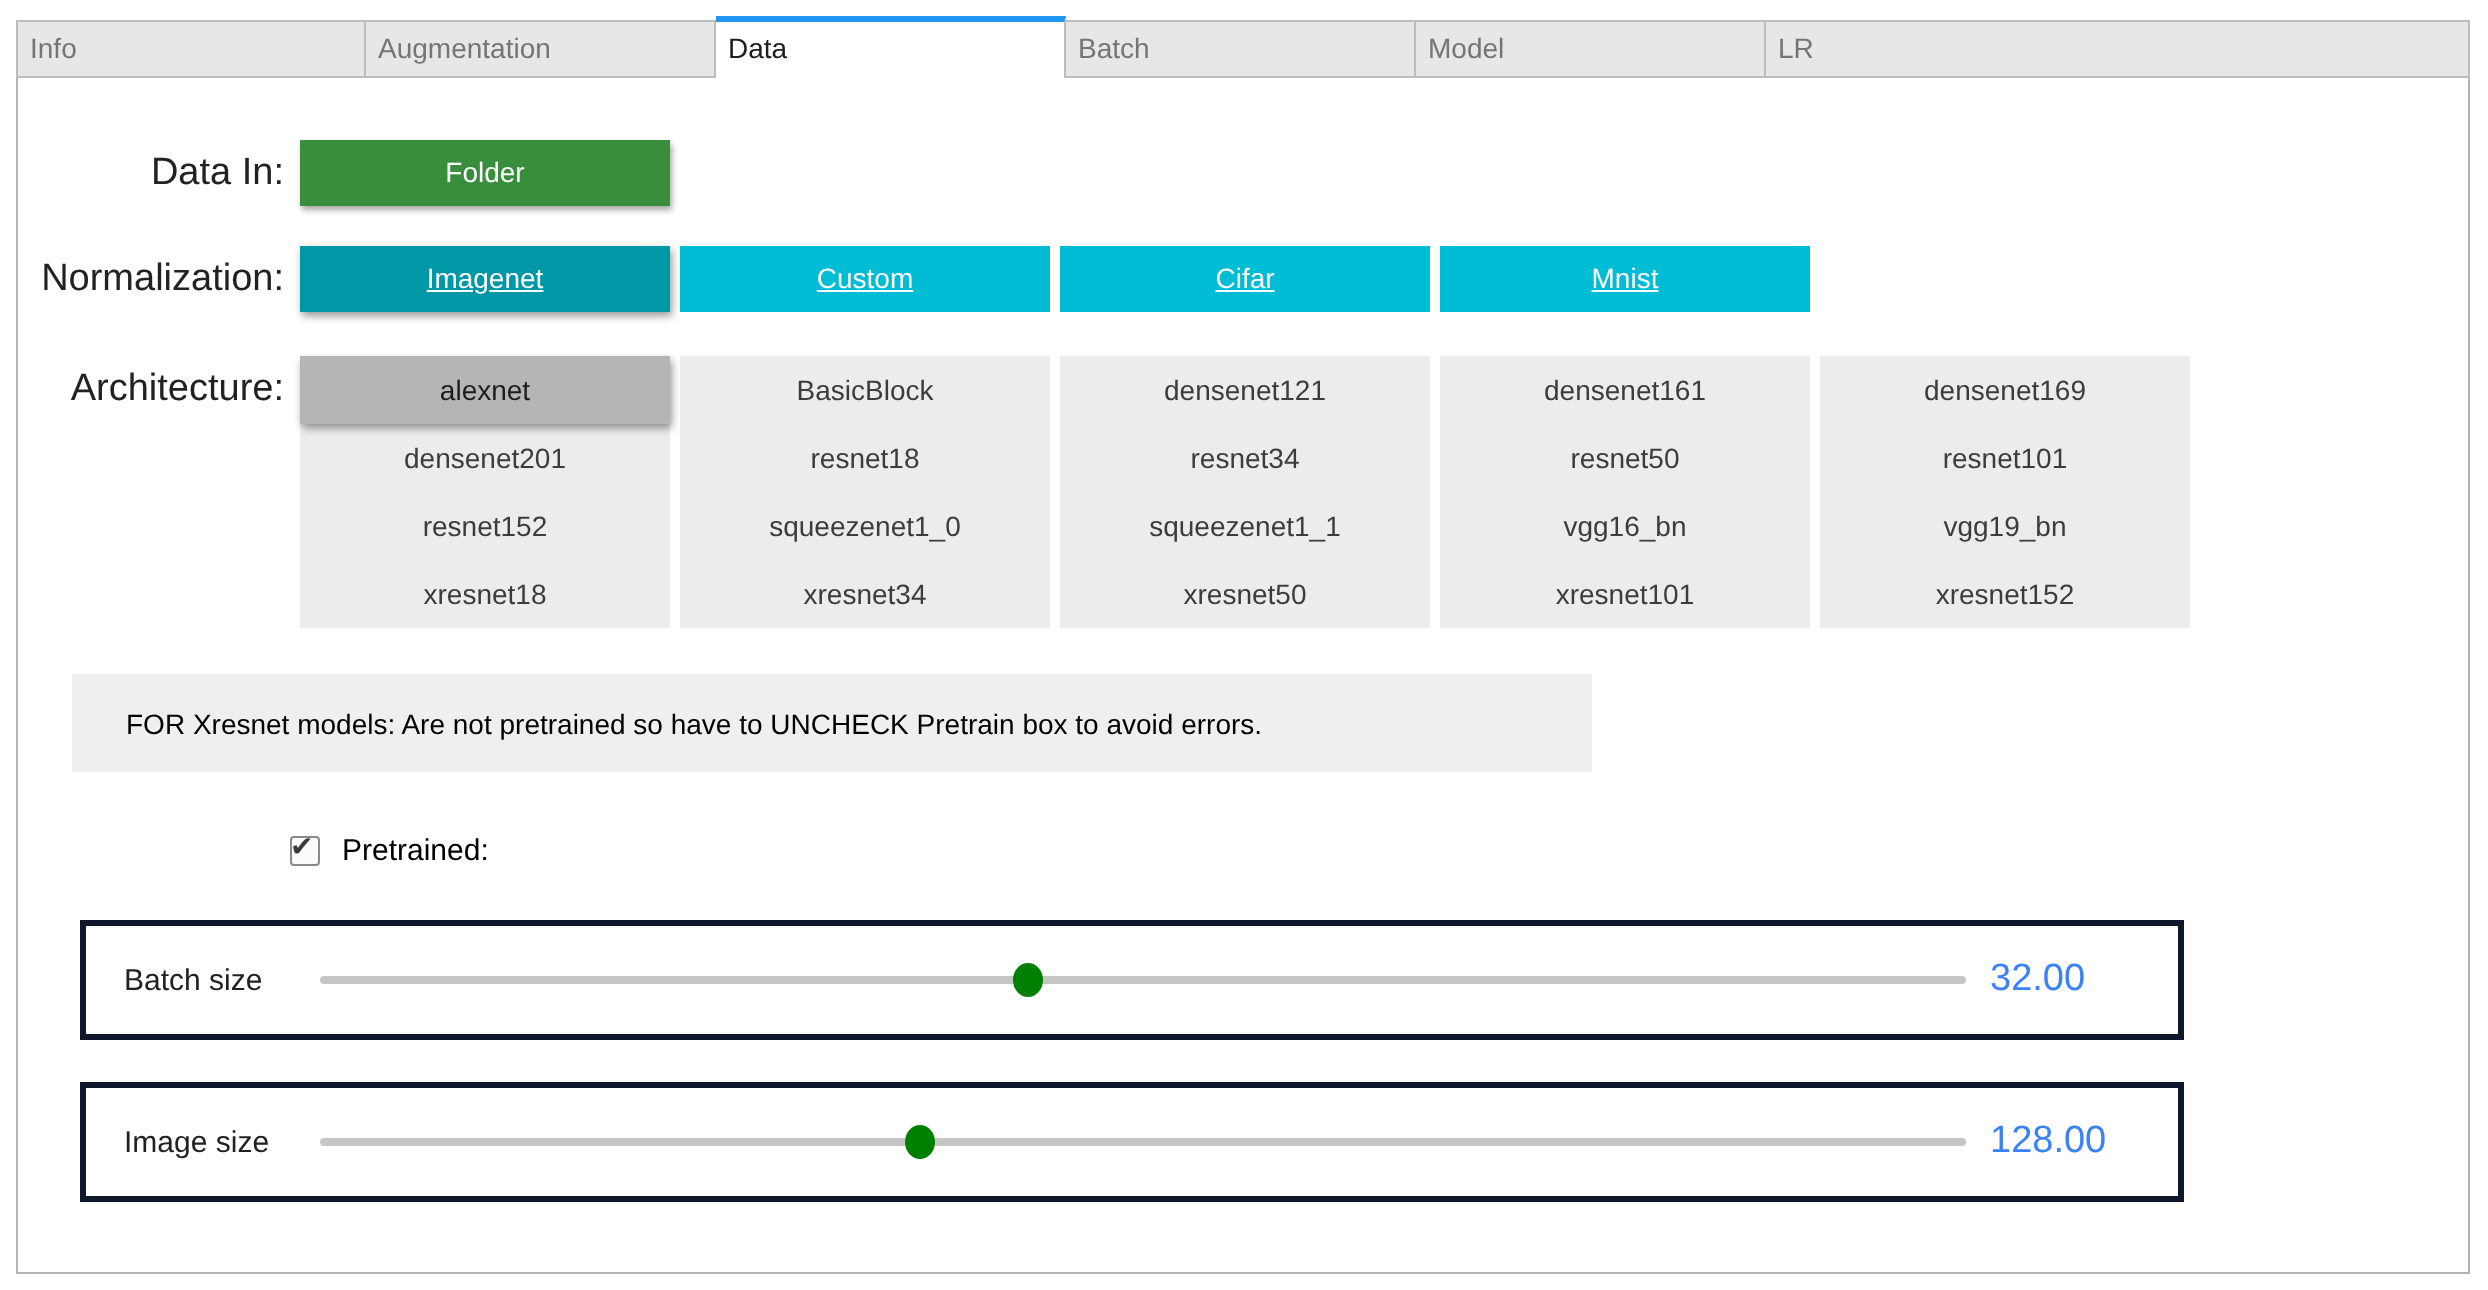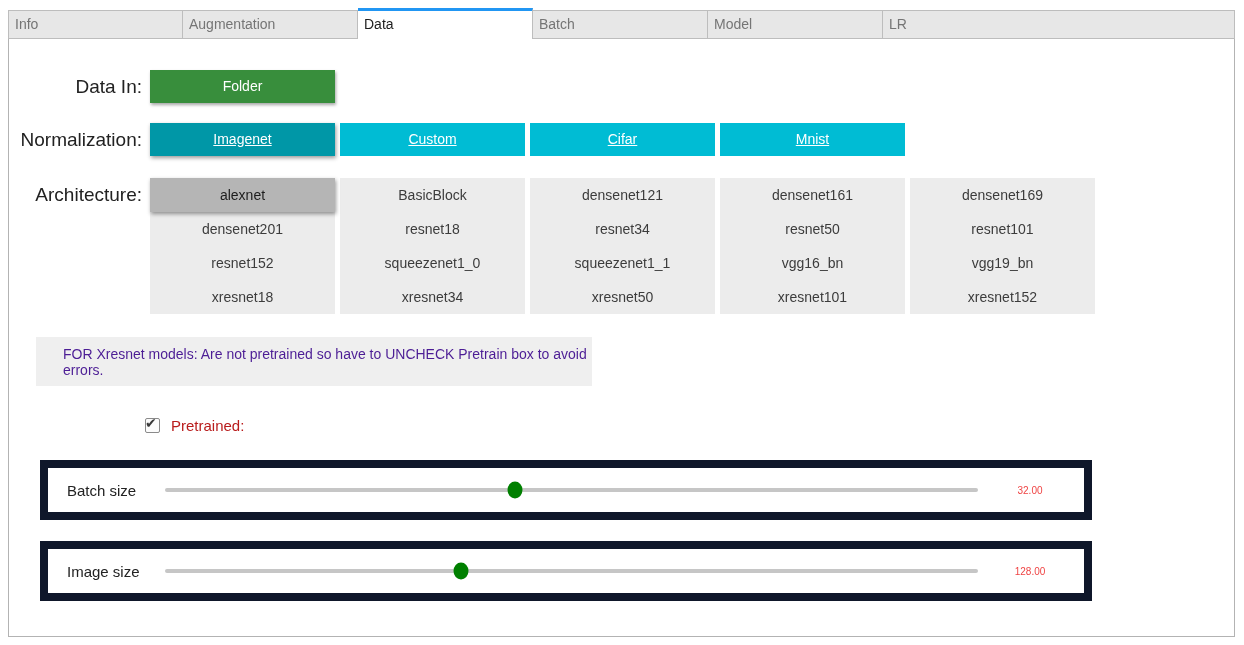--- a/index.html
+++ b/index.html
@@ -22,35 +22,35 @@
   .btn-green{background:#388e3c;box-shadow:1px 2px 3px rgba(0,0,0,.35);}
   .btn-cyan{background:#00bcd4;text-decoration:underline;}
   .btn-cyan.selected{background:#0097a7;box-shadow:1px 2px 4px rgba(0,0,0,.4);}
   .norm-group{display:flex;gap:5px;margin-left:8px;}
   
   .arch-grid{display:flex;gap:5px;margin-left:8px;}
   .arch-col{width:185px;display:flex;flex-direction:column;}
   .arch-cell{height:34px;line-height:34px;text-align:center;background:#ececec;color:#3c3c3c;font-size:14px;}
   .arch-cell.selected{background:#b5b5b5;color:#1d1d1d;box-shadow:1px 2px 4px rgba(0,0,0,.4);position:relative;z-index:1;}
   
-  .note{position:absolute;left:27px;top:326px;width:556px;height:49px;background:#efefef;color:#4c1d95;font-size:14px;
+  .note{position:absolute;left:27px;top:326px;width:760px;height:49px;background:#efefef;color:#000000;font-size:14px;
         display:flex;align-items:center;padding-left:27px;box-sizing:border-box;}
   
   .pretrain{position:absolute;left:136px;top:399px;height:30px;display:flex;align-items:center;}
   .checkbox{width:13px;height:13px;border:1px solid #8a8a8a;background:#fcfcfc;border-radius:2px;position:relative;flex:none;}
   .checkbox.checked::after{content:"\2714";position:absolute;left:-1px;top:-4px;font-size:14px;color:#3a3a3a;}
-  .pretrain-label{margin-left:11px;font-size:15px;color:#b91c1c;}
+  .pretrain-label{margin-left:11px;font-size:15px;color:#000000;}
   
-  .slider-box{position:absolute;left:31px;width:1052px;height:60px;border:8px solid #0f172a;box-sizing:border-box;
+  .slider-box{position:absolute;left:31px;width:1052px;height:60px;border:3px solid #0f172a;box-sizing:border-box;
               display:flex;align-items:center;background:#fff;}
   .slider-box .s-label{margin-left:19px;width:98px;font-size:15px;color:#222;flex:none;}
   .track{flex:1;height:4px;background:#c6c6c6;border-radius:2px;position:relative;margin-right:12px;}
   .handle{position:absolute;width:15px;height:17px;border-radius:50%;background:#008000;top:50%;
           transform:translate(-50%,-50%);left:40%;}
-  .s-value{width:80px;text-align:center;margin-right:14px;font-size:10px;color:#ef4444;flex:none;}
+  .s-value{width:80px;text-align:left;margin-right:14px;font-size:19px;color:#3b82f6;flex:none;}
 </style>
 </head>
 <body>
 
 <div class="widget-box">
 
   <div class="tabbar">
     <div class="tab">Info</div>
     <div class="tab">Augmentation</div>
     <div class="tab active">Data</div>

